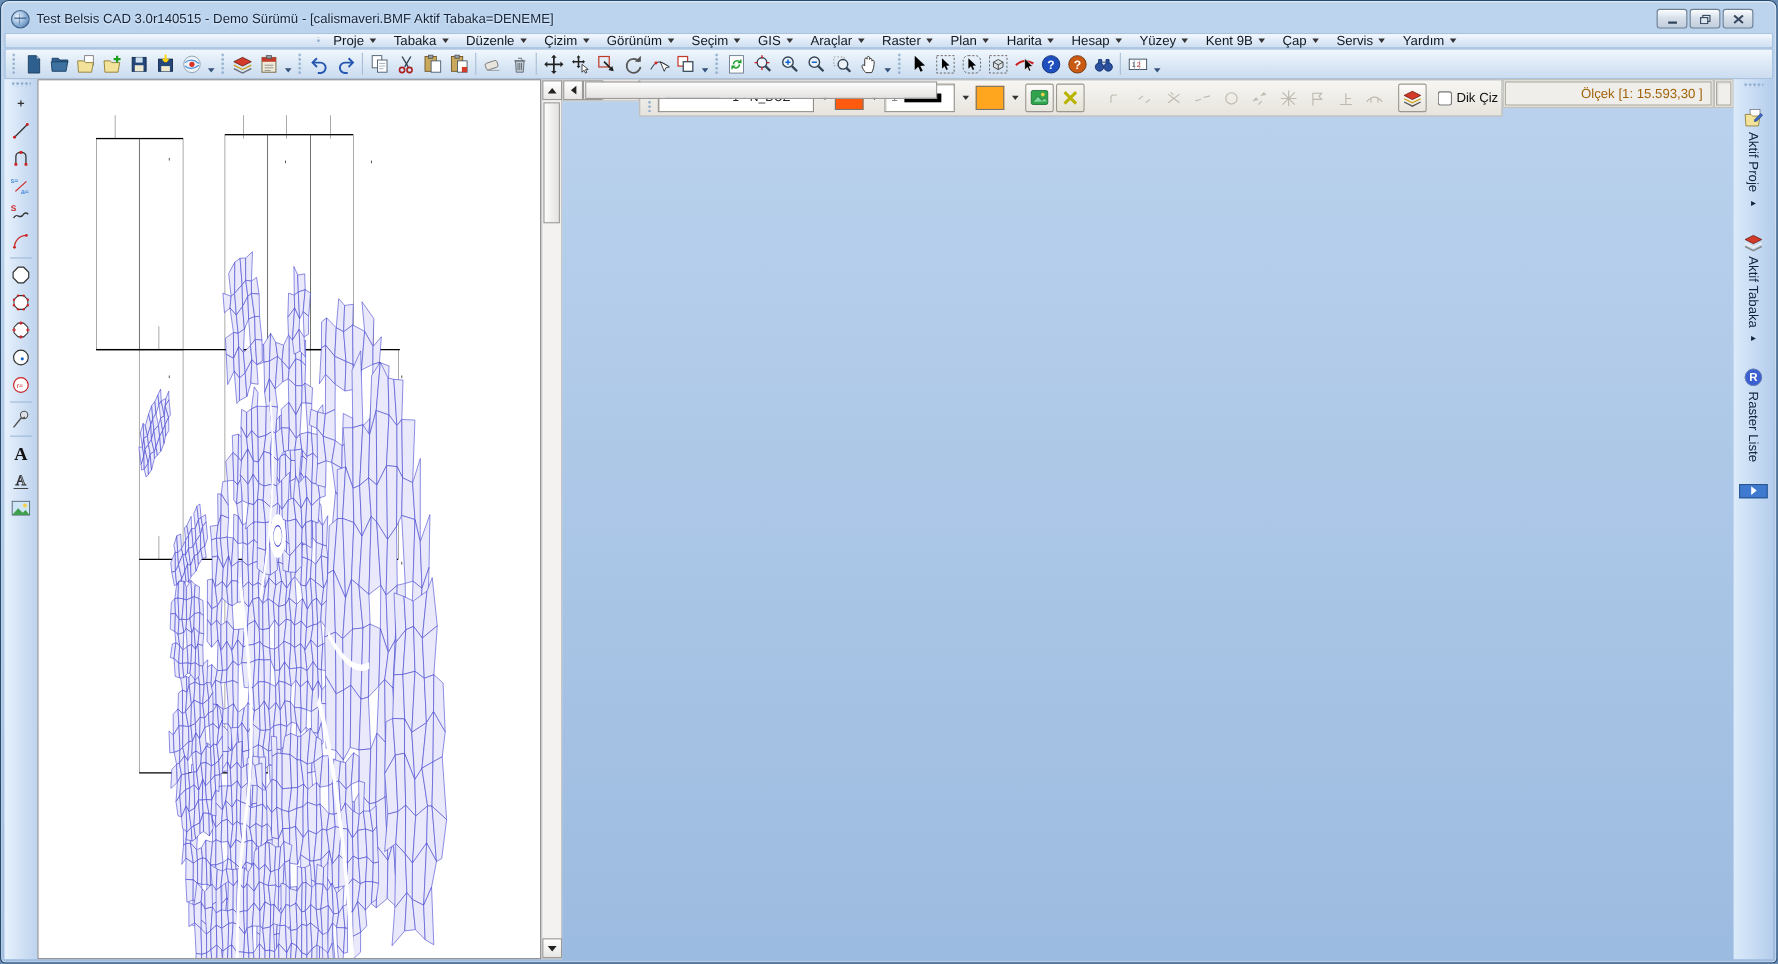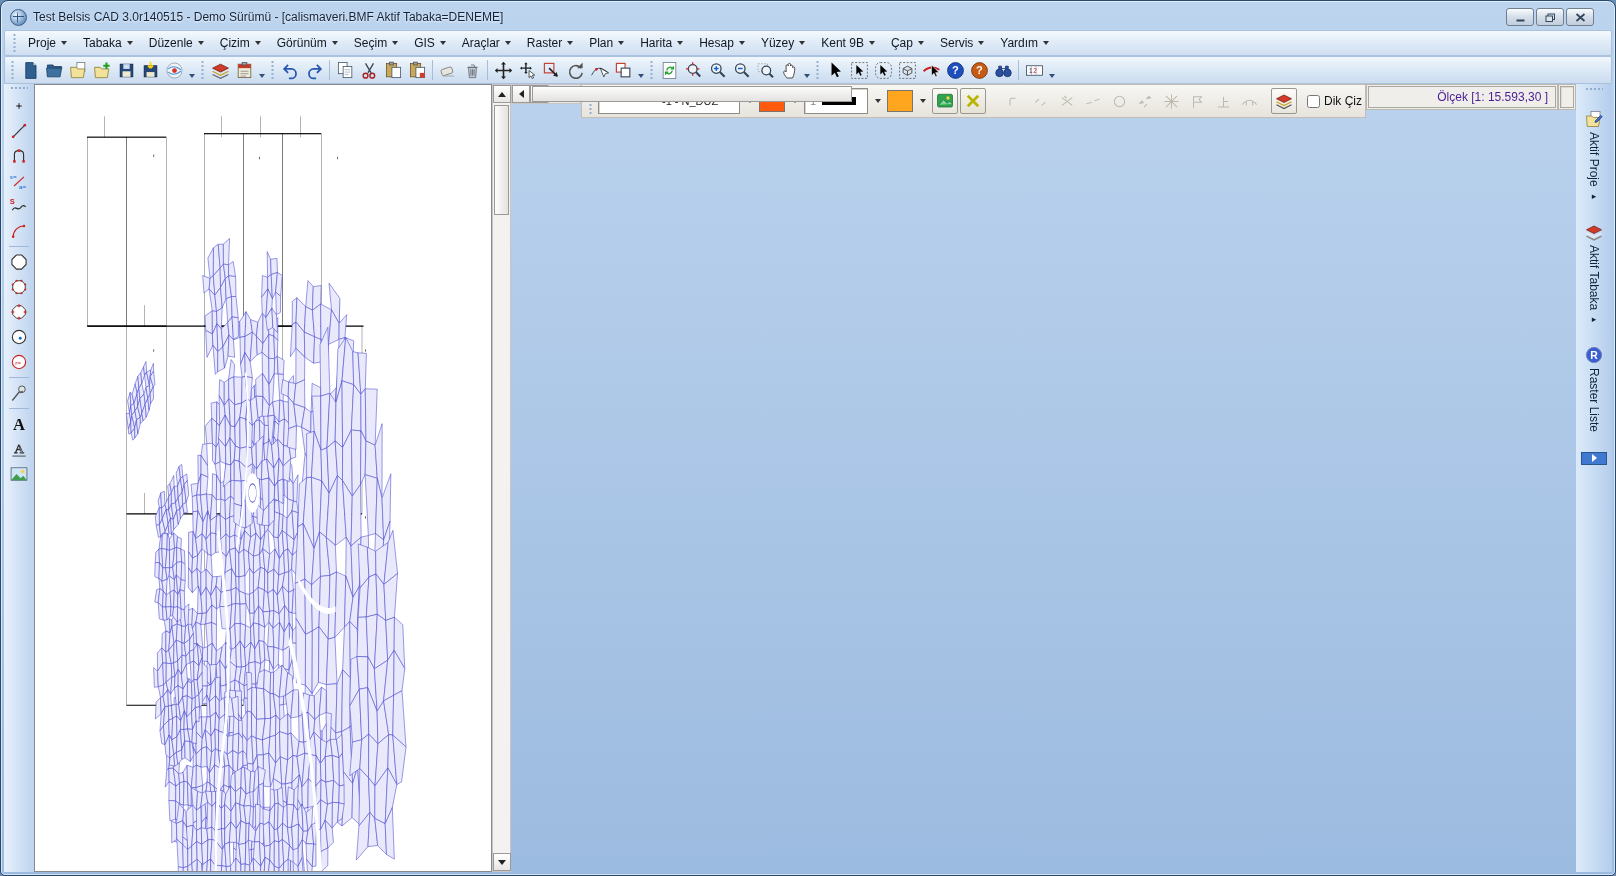--- a/index.html
+++ b/index.html
@@ -12,22 +12,22 @@
   .app-icon{width:17px;height:17px;border-radius:50%;margin:0 6px 0 2px;flex:0 0 auto;
     background:radial-gradient(circle at 35% 35%,#eef6ff,#7fa6d0 60%,#44699a);border:1px solid #3c5e86;position:relative;}
   .app-icon:before{content:"";position:absolute;left:2px;right:2px;top:6px;border-top:1px solid #2e5580;}
   .app-icon:after{content:"";position:absolute;top:2px;bottom:2px;left:6px;border-left:1px solid #2e5580;border-radius:50%;}
   .title-text{font-size:12px;color:#12233a;white-space:nowrap;overflow:hidden;text-shadow:0 1px 2px rgba(255,255,255,.8);flex:1;}
   .winbtns{display:flex;gap:2px;margin-right:14px;}
   .winbtn{width:28px;height:18px;border:1px solid #6e7f90;border-radius:3px;
     background:linear-gradient(#fbfdfe,#d7e0ea 45%,#c2cedd);display:flex;align-items:center;justify-content:center;}
   .winbtn svg{width:11px;height:9px;}
   
-  .menubar{height:26px;flex:0 0 auto;background:linear-gradient(#f4f9fe,#dde9f6 55%,#cfdff2);
-    border:1px solid #aac2dd;border-radius:2px;display:flex;align-items:center;padding:0 4px;}
+  .menubar{height:14px;flex:0 0 auto;background:linear-gradient(#f4f9fe,#dde9f6 55%,#cfdff2);
+    border:1px solid #aac2dd;border-radius:2px;display:flex;align-items:center;padding:0 4px;justify-content:center;}
   .menu-item{display:flex;align-items:center;gap:5px;padding:3px 8px;font-size:12px;color:#101820;cursor:default;border-radius:2px;}
   .mcaret{width:0;height:0;border-left:3.5px solid transparent;border-right:3.5px solid transparent;border-top:4px solid #333;}
   .vgrip{width:5px;align-self:stretch;margin:3px 3px;background:radial-gradient(circle,#93b0cf 1px,transparent 1.3px);background-size:4px 4px;background-position:center;}
   
   .toolbar{height:28px;flex:0 0 auto;background:linear-gradient(#f1f7fd,#d8e6f4 60%,#ccdcf0);
     border:1px solid #aac2dd;border-radius:2px;display:flex;align-items:center;padding:0 2px;overflow:hidden;}
   .tb-btn{width:24px;height:24px;border:1px solid transparent;border-radius:2px;display:flex;align-items:center;justify-content:center;background:transparent;padding:0;}
   .tb-btn svg{width:19px;height:19px;}
   .tb-sep{width:1px;height:20px;background:#a9bed6;margin:0 3px;}
   .chev{width:11px;height:22px;display:flex;align-items:flex-end;justify-content:center;padding-bottom:3px;}
@@ -65,21 +65,21 @@
   .sq-btn{width:26px;height:26px;border:1px solid #9a9890;background:linear-gradient(#fcfbf9,#e8e5de);display:flex;align-items:center;justify-content:center;border-radius:2px;padding:0;}
   .sq-btn svg{width:18px;height:18px;}
   .snap{width:23px;height:24px;display:flex;align-items:center;justify-content:center;background:transparent;border:none;padding:0;}
   .snap svg{width:19px;height:19px;stroke:#bdb9ae;fill:none;stroke-width:1.3;}
   .dikciz{display:flex;align-items:center;gap:4px;margin-left:8px;font-size:12px;color:#111;}
   .dikciz input{width:13px;height:13px;margin:0;}
   .wline{flex:0 0 auto;}
   
   .komutbar{height:26px;flex:0 0 auto;background:#f0efec;border:1px solid #bab7ae;display:flex;align-items:stretch;padding:1px;gap:2px;}
   .kfield{flex:1;background:#fff;border:1px solid #7a7a7a;display:flex;align-items:center;padding:0 4px;font-size:12px;color:#111;}
-  .scalebox{width:188px;flex:0 0 auto;background:#efeeea;border:1px solid #aaa79e;display:flex;align-items:center;justify-content:flex-end;padding:0 7px;font-size:12px;color:#4c1d95;}
+  .scalebox{width:188px;flex:0 0 auto;background:#efeeea;border:1px solid #aaa79e;display:flex;align-items:center;justify-content:flex-end;padding:0 7px;font-size:12px;color:#a16207;}
   .statusbar{height:26px;flex:0 0 auto;background:#f0efec;border:1px solid #bab7ae;display:flex;align-items:stretch;padding:1px;gap:3px;}
   .panel{background:#f0efec;border:1px solid #a9a69d;box-shadow:inset 1px 1px 1px #dcd9d1;display:flex;align-items:center;padding:0 6px;font-size:12px;color:#111;white-space:nowrap;overflow:hidden;}
   
   .sidebar{width:36px;flex:0 0 auto;background:linear-gradient(90deg,#dcebfa,#b4cdec);display:flex;flex-direction:column;align-items:center;padding-top:3px;}
   .side-tab{display:flex;flex-direction:column;align-items:center;gap:4px;padding:6px 0;border-radius:3px;margin-top:10px;}
   .side-tab svg{width:18px;height:18px;}
   .vlabel{writing-mode:vertical-rl;font-size:12px;color:#10243c;white-space:nowrap;}
   .varrow{writing-mode:vertical-rl;font-size:9px;color:#10243c;}
   .side-pop{margin-top:14px;width:26px;height:13px;background:#3f7ad0;border:1px solid #2a568f;display:flex;align-items:center;justify-content:center;}
 </style>

